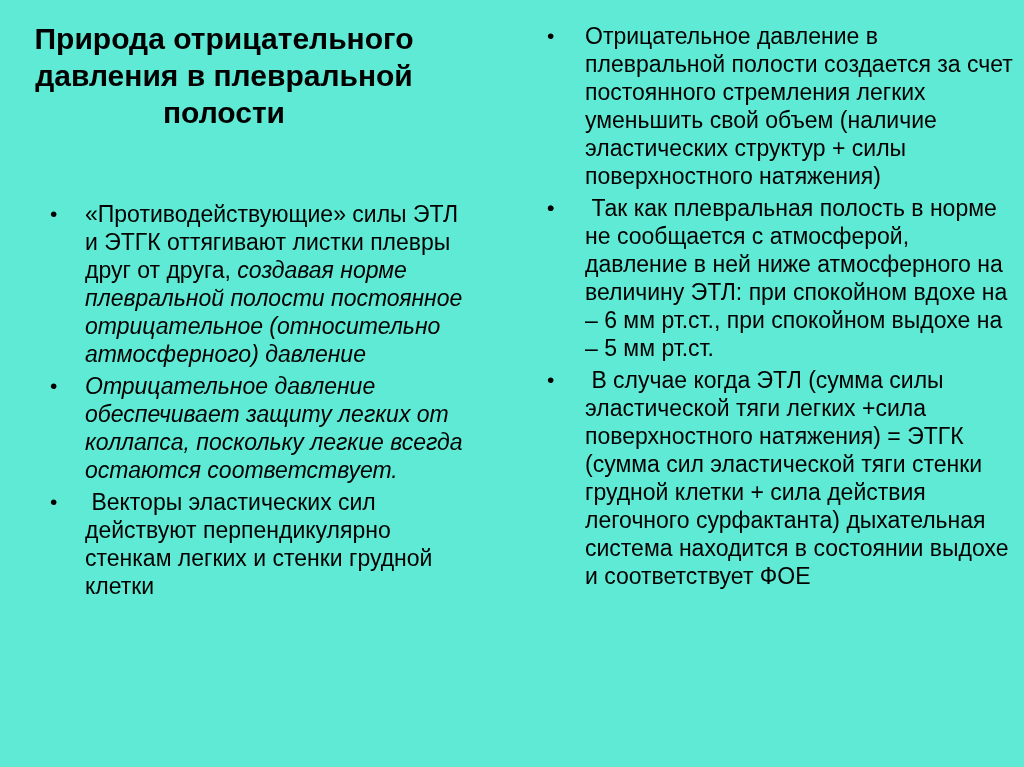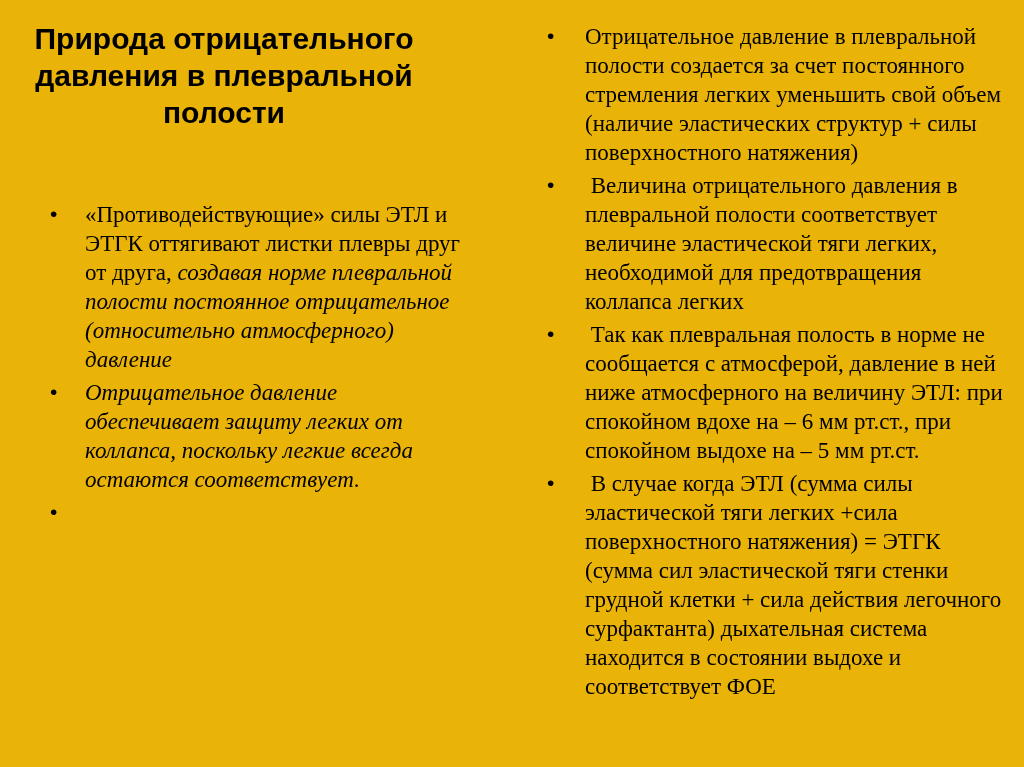--- a/index.html
+++ b/index.html
@@ -4,21 +4,21 @@
 <style>
   html, body {
     margin: 0;
     padding: 0;
     background: #ffffff;
   }
   .slide {
     position: relative;
     width: 1024px;
     height: 767px;
-    background: #eab308;
+    background: #5eead4;
     color: #000000;
     font-family: "Liberation Sans", sans-serif;
     overflow: hidden;
   }
   .title {
     position: absolute;
     left: 18px;
     top: 20px;
     width: 412px;
     margin: 0;
@@ -53,34 +53,34 @@
   }
   .bullets.left li  { padding-left: 37px; }
   .bullets.right li { padding-left: 40px; }
   .marker {
     position: absolute;
     left: 2px;
     top: 0;
     font-size: 21px;
   }
   .text { white-space: pre-wrap; }
-  .run  { font-style: normal; font-family: Liberation Serif, serif; }
+  .run  { font-style: normal; }
   .run.italic { font-style: italic; }
 </style>
 </head>
 <body>
 
 <div class="slide">
   <h1 class="title">Природа отрицательного давления в плевральной полости</h1>
 
   <ul class="bullets left" id="left-bullets">
       <li><span class="marker">•</span><span class="text"><span class="run">«Противодействующие» силы ЭТЛ и ЭТГК оттягивают листки плевры друг от друга, </span><span class="run italic">создавая норме плевральной полости постоянное отрицательное (относительно атмосферного) давление</span></span></li>
       <li><span class="marker">•</span><span class="text"><span class="run italic">Отрицательное давление обеспечивает защиту легких от коллапса, поскольку легкие всегда остаются соответствует.</span></span></li>
-      <li><span class="marker">•</span></li>
+      <li><span class="marker">•</span><span class="text"><span class="run"> Векторы эластических сил действуют перпендикулярно стенкам легких и стенки грудной клетки</span></span></li>
     </ul>
 
   <ul class="bullets right" id="right-bullets">
       <li><span class="marker">•</span><span class="text"><span class="run">Отрицательное давление в плевральной полости создается за счет постоянного стремления легких уменьшить свой объем (наличие эластических структур + силы поверхностного натяжения)</span></span></li>
-      <li><span class="marker">•</span><span class="text"><span class="run"> Величина отрицательного давления в плевральной полости соответствует величине эластической тяги легких, необходимой для предотвращения коллапса легких</span></span></li>
+      <li><span class="marker">•</span></li>
       <li><span class="marker">•</span><span class="text"><span class="run"> Так как плевральная полость в норме не сообщается с атмосферой, давление в ней ниже атмосферного на величину ЭТЛ: при спокойном вдохе на – 6 мм рт.ст., при спокойном выдохе на – 5 мм рт.ст.</span></span></li>
       <li><span class="marker">•</span><span class="text"><span class="run"> В случае когда ЭТЛ (сумма силы эластической тяги легких +сила поверхностного натяжения) = ЭТГК (сумма сил эластической тяги стенки грудной клетки + сила действия легочного сурфактанта) дыхательная система находится в состоянии выдохе и соответствует ФОЕ</span></span></li>
     </ul>
 </div>
 
 </body></html>

